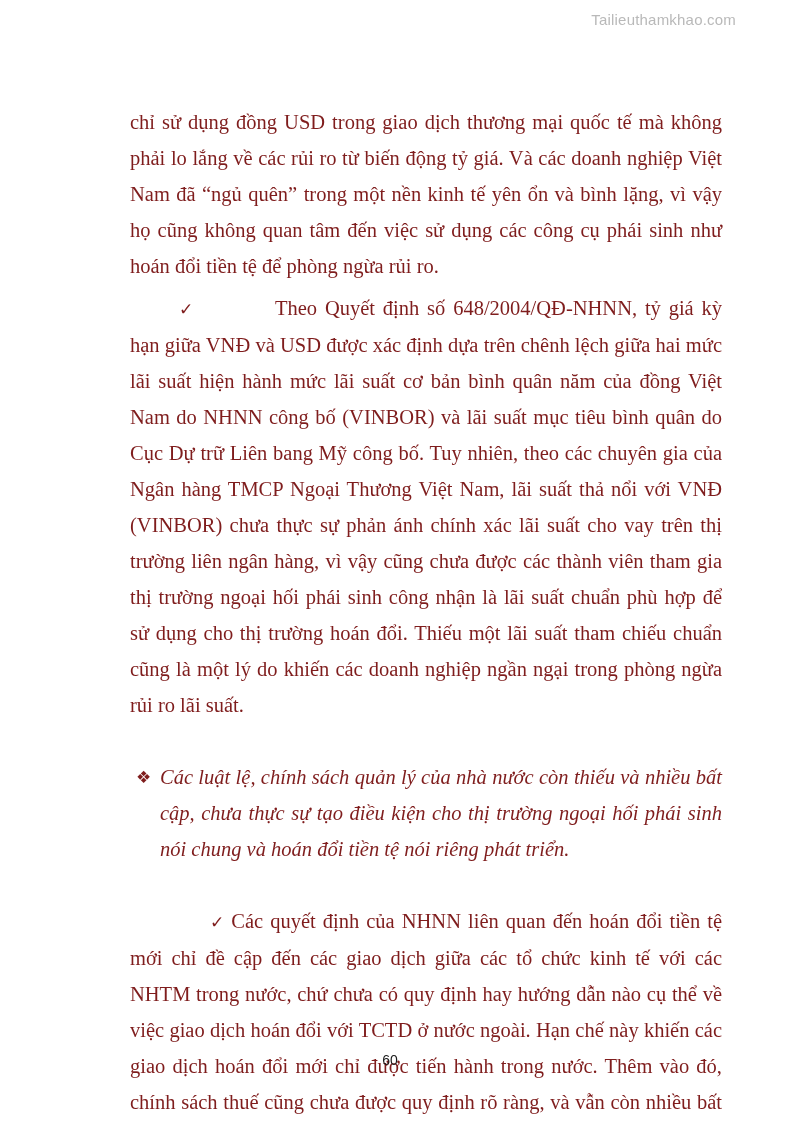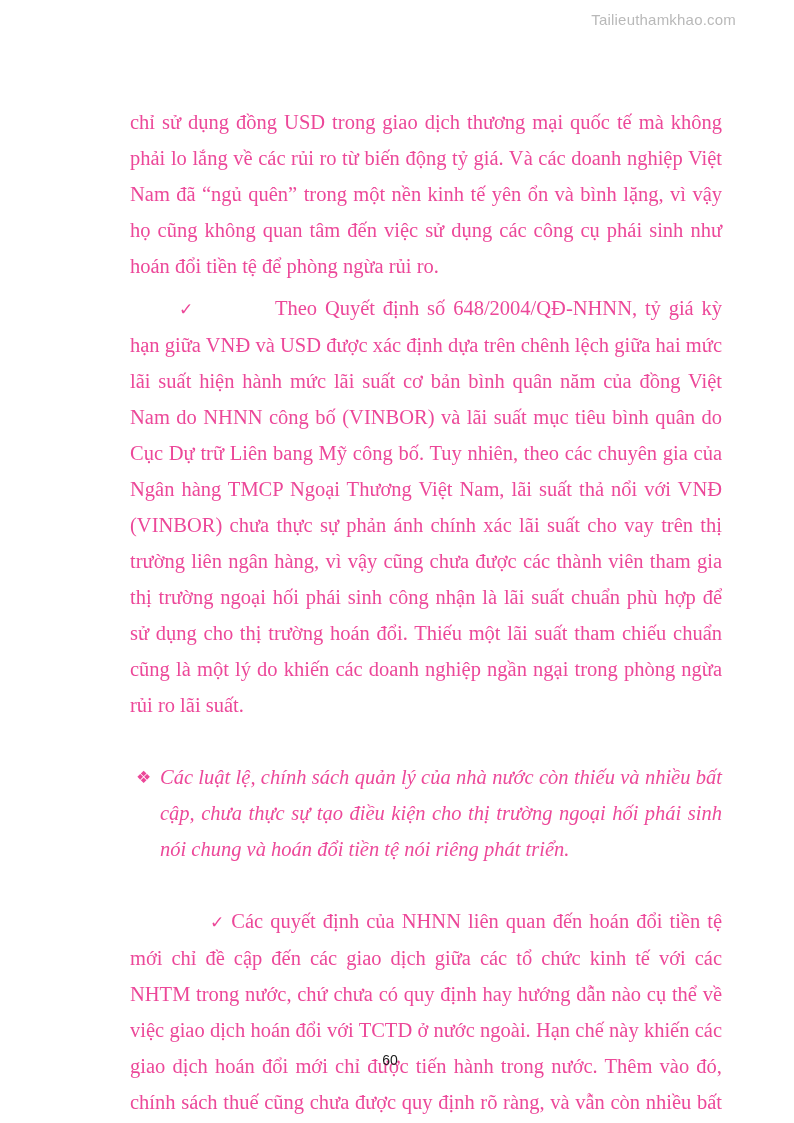--- a/index.html
+++ b/index.html
@@ -32,21 +32,21 @@
     left: 130px;
     top: 104px;
     width: 592px;
   }
   p, .blk {
     margin: 0;
     font-size: 20.5px;
     line-height: 36px;
     text-align: justify;
     text-justify: inter-word;
-    color: #ec4899;
+    color: #7f1d1d;
   }
   .para-plain {
     text-indent: 0;
   }
   
   .para-check {
     margin-top: 6px;
     text-indent: 0;
   }
   .para-check .tick-lead {

